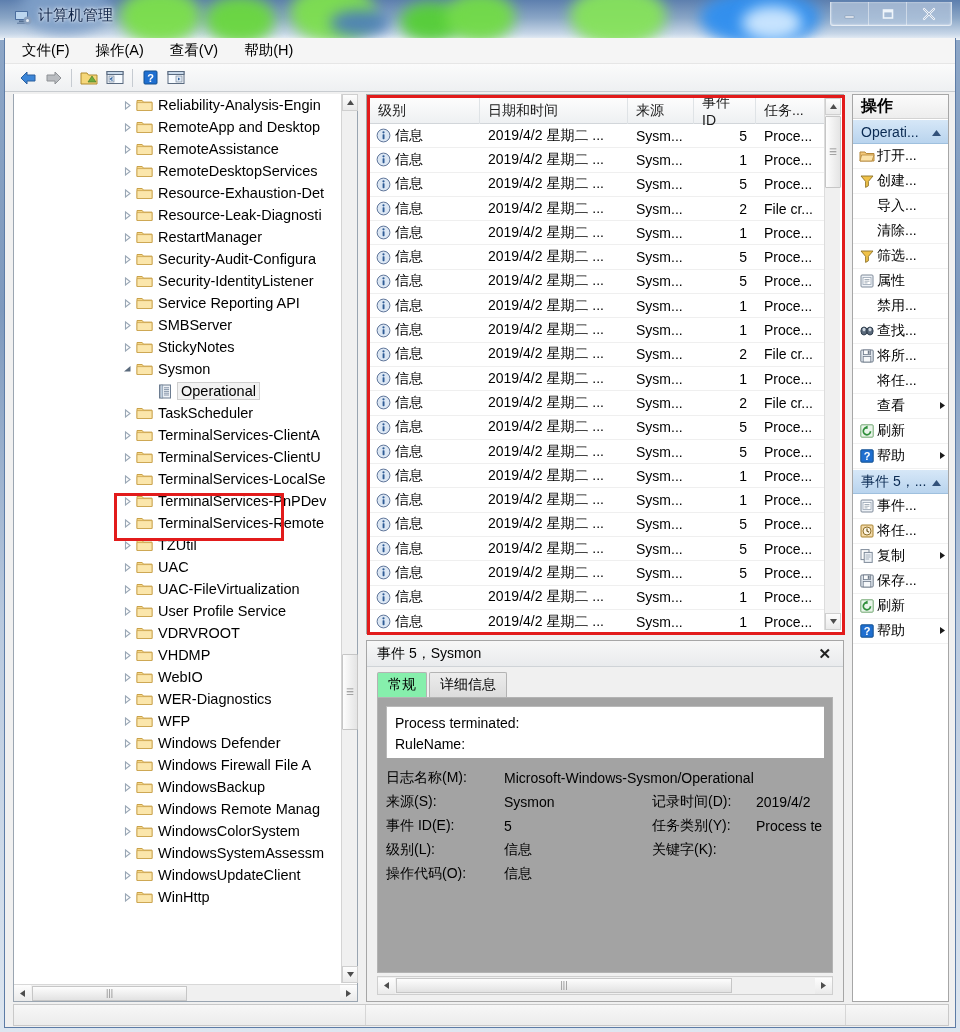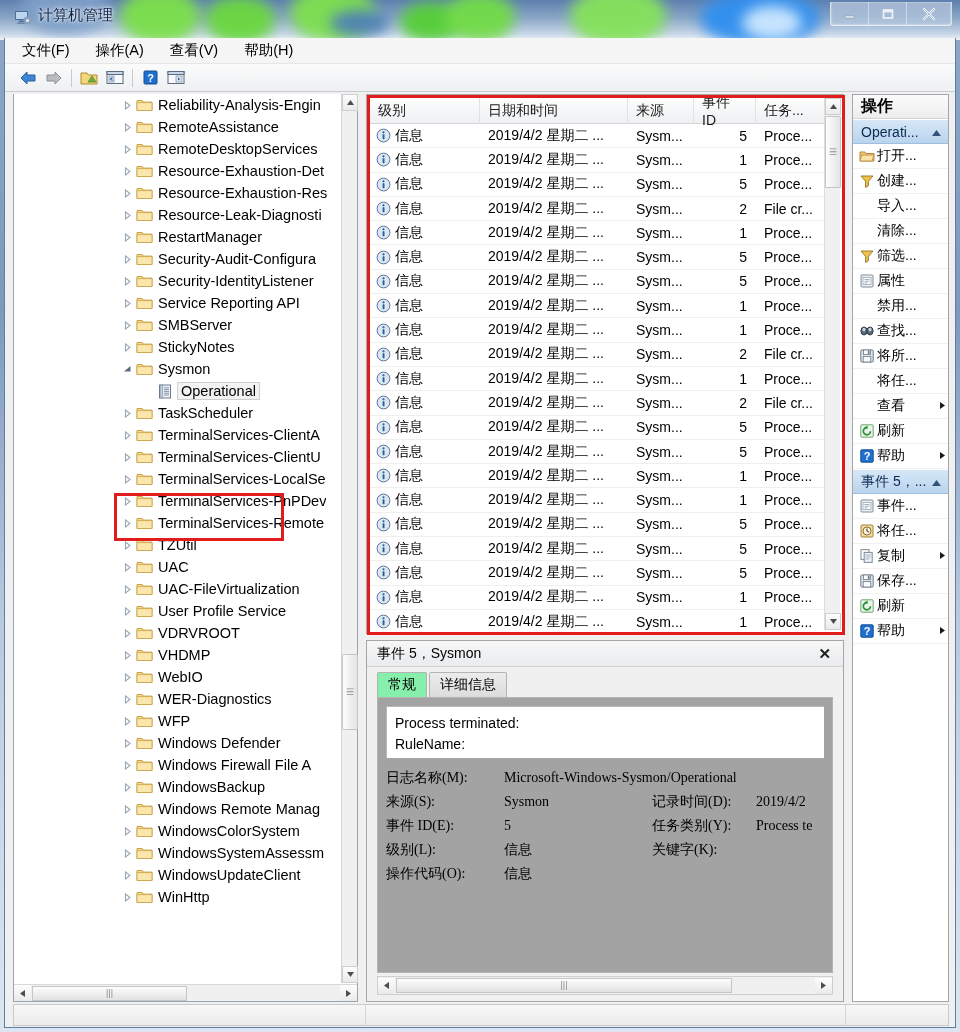--- a/index.html
+++ b/index.html
@@ -222,21 +222,21 @@
     position:absolute; left:8px; top:8px; right:8px; height:52px;
     background:#fff; border:1px solid #b9b9b9;
     border-right:none; border-bottom:none;
     padding:6px 8px; overflow:hidden;
     font-size:14px; color:#000; line-height:21px;
   }
   #fields {
     position:absolute; left:8px; top:68px; right:8px; bottom:6px;
     font-size:14px; color:#000;
   }
-  .frow { display:flex; height:24px; align-items:center;font-family:Liberation Serif, serif; }
+  .frow { display:flex; height:24px; align-items:center; }
   .fl { width:118px; flex:none; }
   .fv { width:148px; flex:none; }
   .fl2 { width:104px; flex:none; }
   .fv2 { flex:1; overflow:hidden; white-space:nowrap; }
   .flink { color:#0645ad; text-decoration:underline; }
 
   #detail-hscroll {
     position:absolute; left:10px; right:10px; bottom:6px; height:19px;
     background:#f0f0f0; border:1px solid #cfcfcf;
     display:flex; align-items:center;
@@ -405,20 +405,32 @@
             <div class="tree-row">
               <span class="tw">
                 <svg width="9" height="9" viewBox="0 0 9 9">
                   <path d="M2.5 1 L7 4.5 L2.5 8 Z" fill="none" stroke="#9aa7b5" stroke-width="1.1"></path>
                 </svg>
               </span>
               <span class="ficon"><svg width="17" height="14" viewBox="0 0 17 14">
                   <path d="M1 2.5 h5.2 l1.3 1.6 H16 v8.4 H1 Z" fill="#f7d98a" stroke="#c9a14a" stroke-width="1"></path>
                   <path d="M1 4.6 h15 v7.9 H1 Z" fill="#fbe6ab" stroke="#c9a14a" stroke-width=".8"></path>
                 </svg></span>
+              <span class="label">RemoteApp and Desktop</span>
+            </div>
+            <div class="tree-row">
+              <span class="tw">
+                <svg width="9" height="9" viewBox="0 0 9 9">
+                  <path d="M2.5 1 L7 4.5 L2.5 8 Z" fill="none" stroke="#9aa7b5" stroke-width="1.1"></path>
+                </svg>
+              </span>
+              <span class="ficon"><svg width="17" height="14" viewBox="0 0 17 14">
+                  <path d="M1 2.5 h5.2 l1.3 1.6 H16 v8.4 H1 Z" fill="#f7d98a" stroke="#c9a14a" stroke-width="1"></path>
+                  <path d="M1 4.6 h15 v7.9 H1 Z" fill="#fbe6ab" stroke="#c9a14a" stroke-width=".8"></path>
+                </svg></span>
               <span class="label">RemoteAssistance</span>
             </div>
             <div class="tree-row">
               <span class="tw">
                 <svg width="9" height="9" viewBox="0 0 9 9">
                   <path d="M2.5 1 L7 4.5 L2.5 8 Z" fill="none" stroke="#9aa7b5" stroke-width="1.1"></path>
                 </svg>
               </span>
               <span class="ficon"><svg width="17" height="14" viewBox="0 0 17 14">
                   <path d="M1 2.5 h5.2 l1.3 1.6 H16 v8.4 H1 Z" fill="#f7d98a" stroke="#c9a14a" stroke-width="1"></path>
@@ -430,32 +442,20 @@
               <span class="tw">
                 <svg width="9" height="9" viewBox="0 0 9 9">
                   <path d="M2.5 1 L7 4.5 L2.5 8 Z" fill="none" stroke="#9aa7b5" stroke-width="1.1"></path>
                 </svg>
               </span>
               <span class="ficon"><svg width="17" height="14" viewBox="0 0 17 14">
                   <path d="M1 2.5 h5.2 l1.3 1.6 H16 v8.4 H1 Z" fill="#f7d98a" stroke="#c9a14a" stroke-width="1"></path>
                   <path d="M1 4.6 h15 v7.9 H1 Z" fill="#fbe6ab" stroke="#c9a14a" stroke-width=".8"></path>
                 </svg></span>
               <span class="label">Resource-Exhaustion-Det</span>
-            </div>
-            <div class="tree-row">
-              <span class="tw">
-                <svg width="9" height="9" viewBox="0 0 9 9">
-                  <path d="M2.5 1 L7 4.5 L2.5 8 Z" fill="none" stroke="#9aa7b5" stroke-width="1.1"></path>
-                </svg>
-              </span>
-              <span class="ficon"><svg width="17" height="14" viewBox="0 0 17 14">
-                  <path d="M1 2.5 h5.2 l1.3 1.6 H16 v8.4 H1 Z" fill="#f7d98a" stroke="#c9a14a" stroke-width="1"></path>
-                  <path d="M1 4.6 h15 v7.9 H1 Z" fill="#fbe6ab" stroke="#c9a14a" stroke-width=".8"></path>
-                </svg></span>
-              <span class="label">Resource-Exhaustion-Res</span>
             </div>
             <div class="tree-row">
               <span class="tw">
                 <svg width="9" height="9" viewBox="0 0 9 9">
                   <path d="M2.5 1 L7 4.5 L2.5 8 Z" fill="none" stroke="#9aa7b5" stroke-width="1.1"></path>
                 </svg>
               </span>
               <span class="ficon"><svg width="17" height="14" viewBox="0 0 17 14">
                   <path d="M1 2.5 h5.2 l1.3 1.6 H16 v8.4 H1 Z" fill="#f7d98a" stroke="#c9a14a" stroke-width="1"></path>
                   <path d="M1 4.6 h15 v7.9 H1 Z" fill="#fbe6ab" stroke="#c9a14a" stroke-width=".8"></path>

